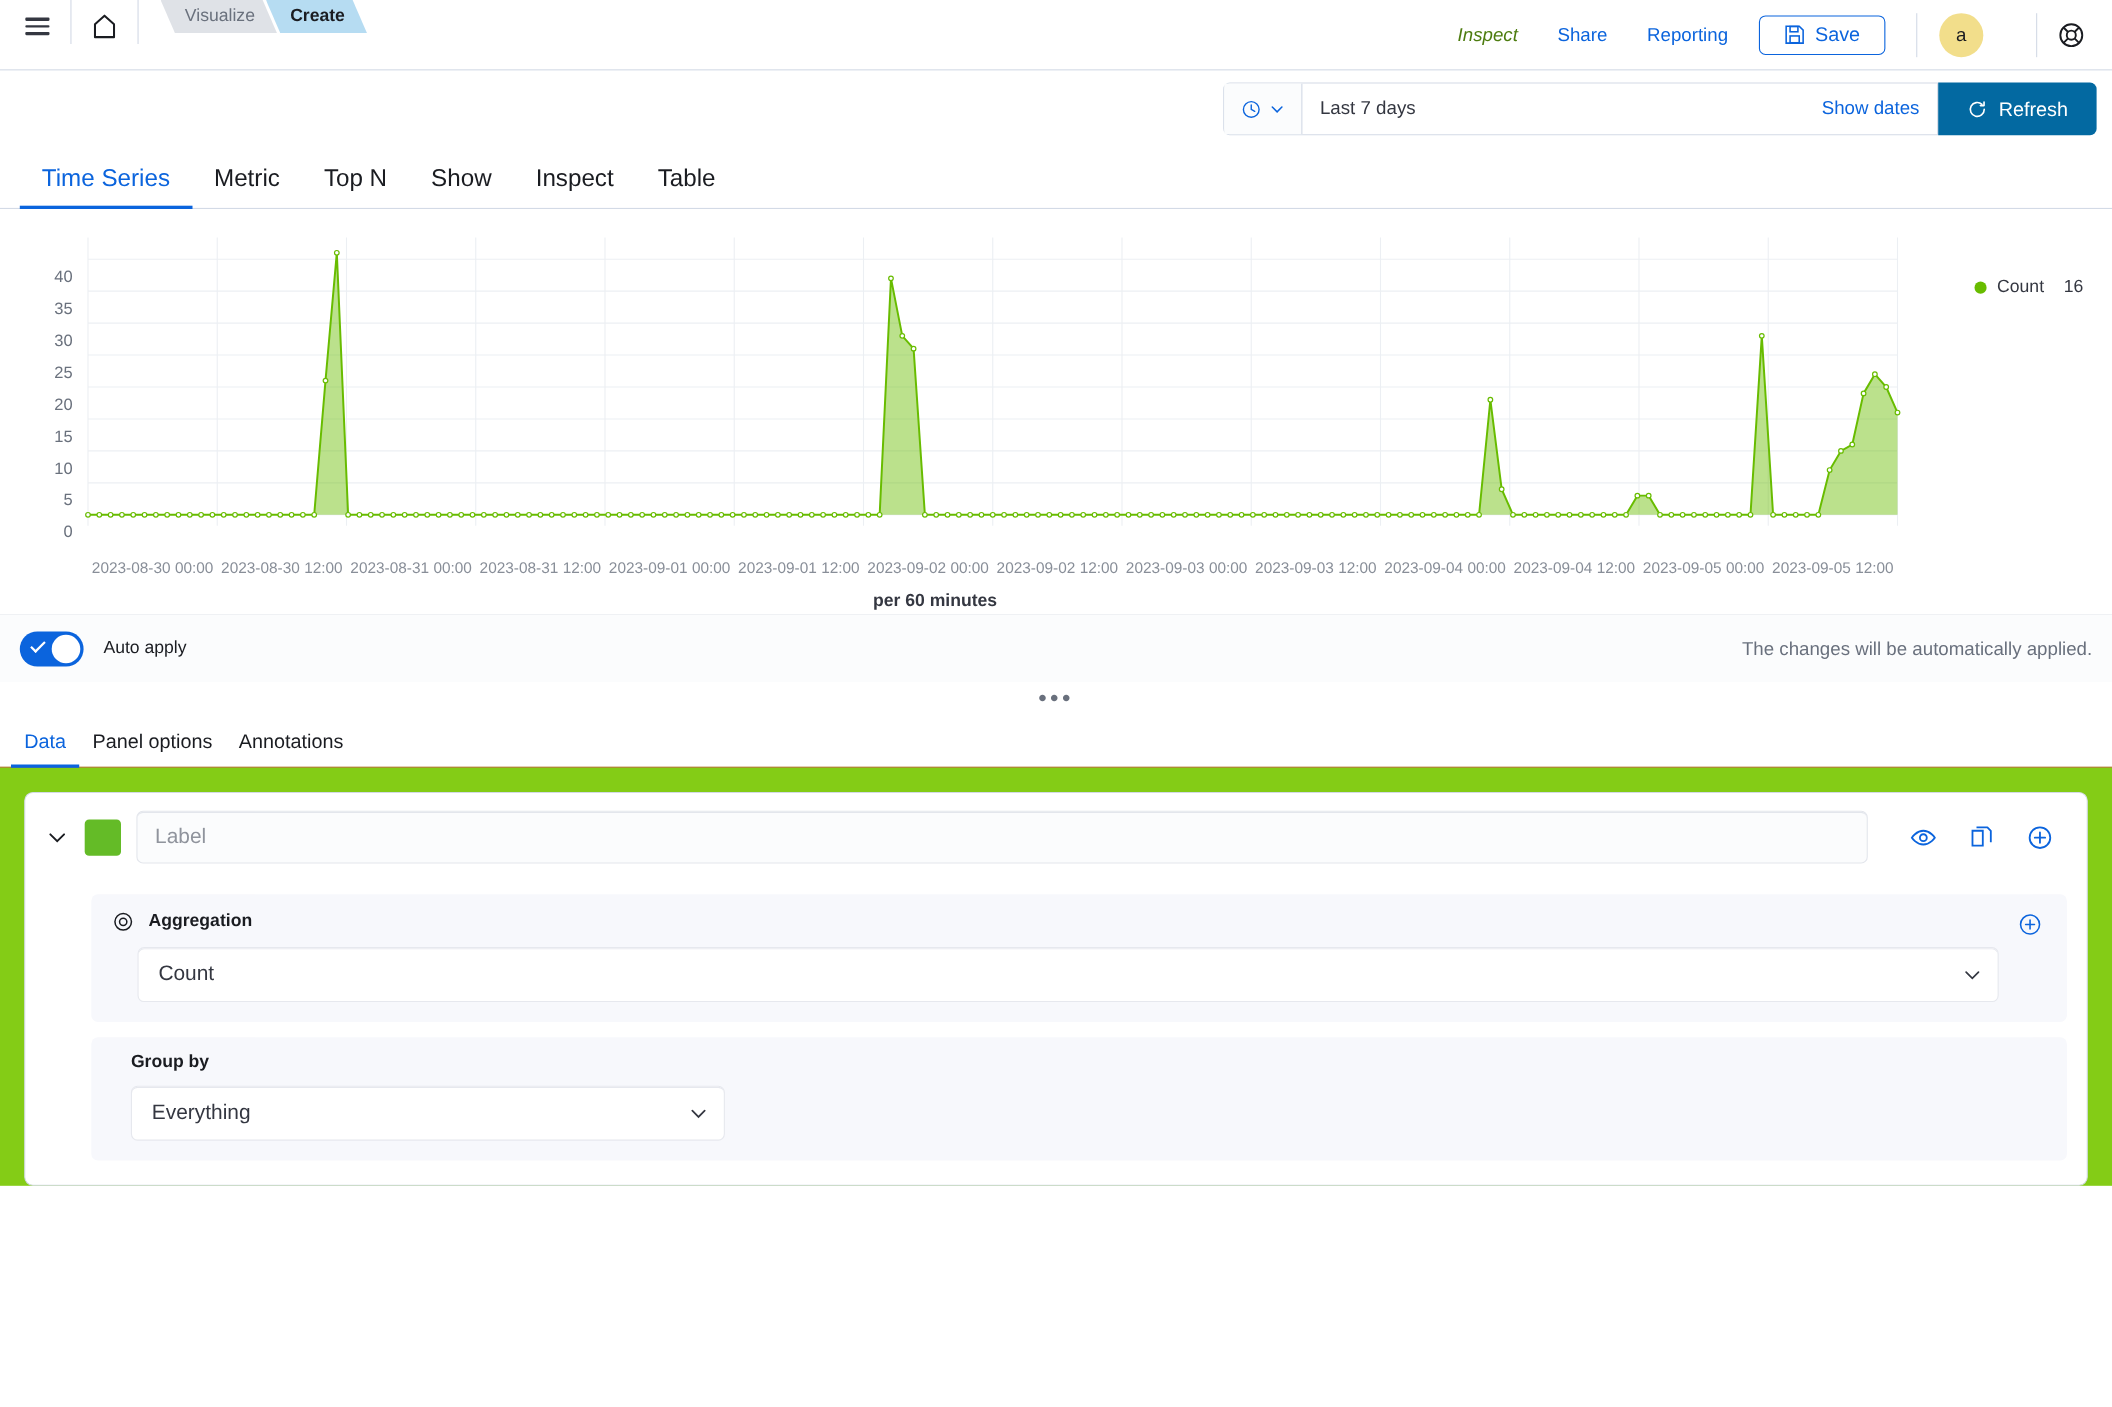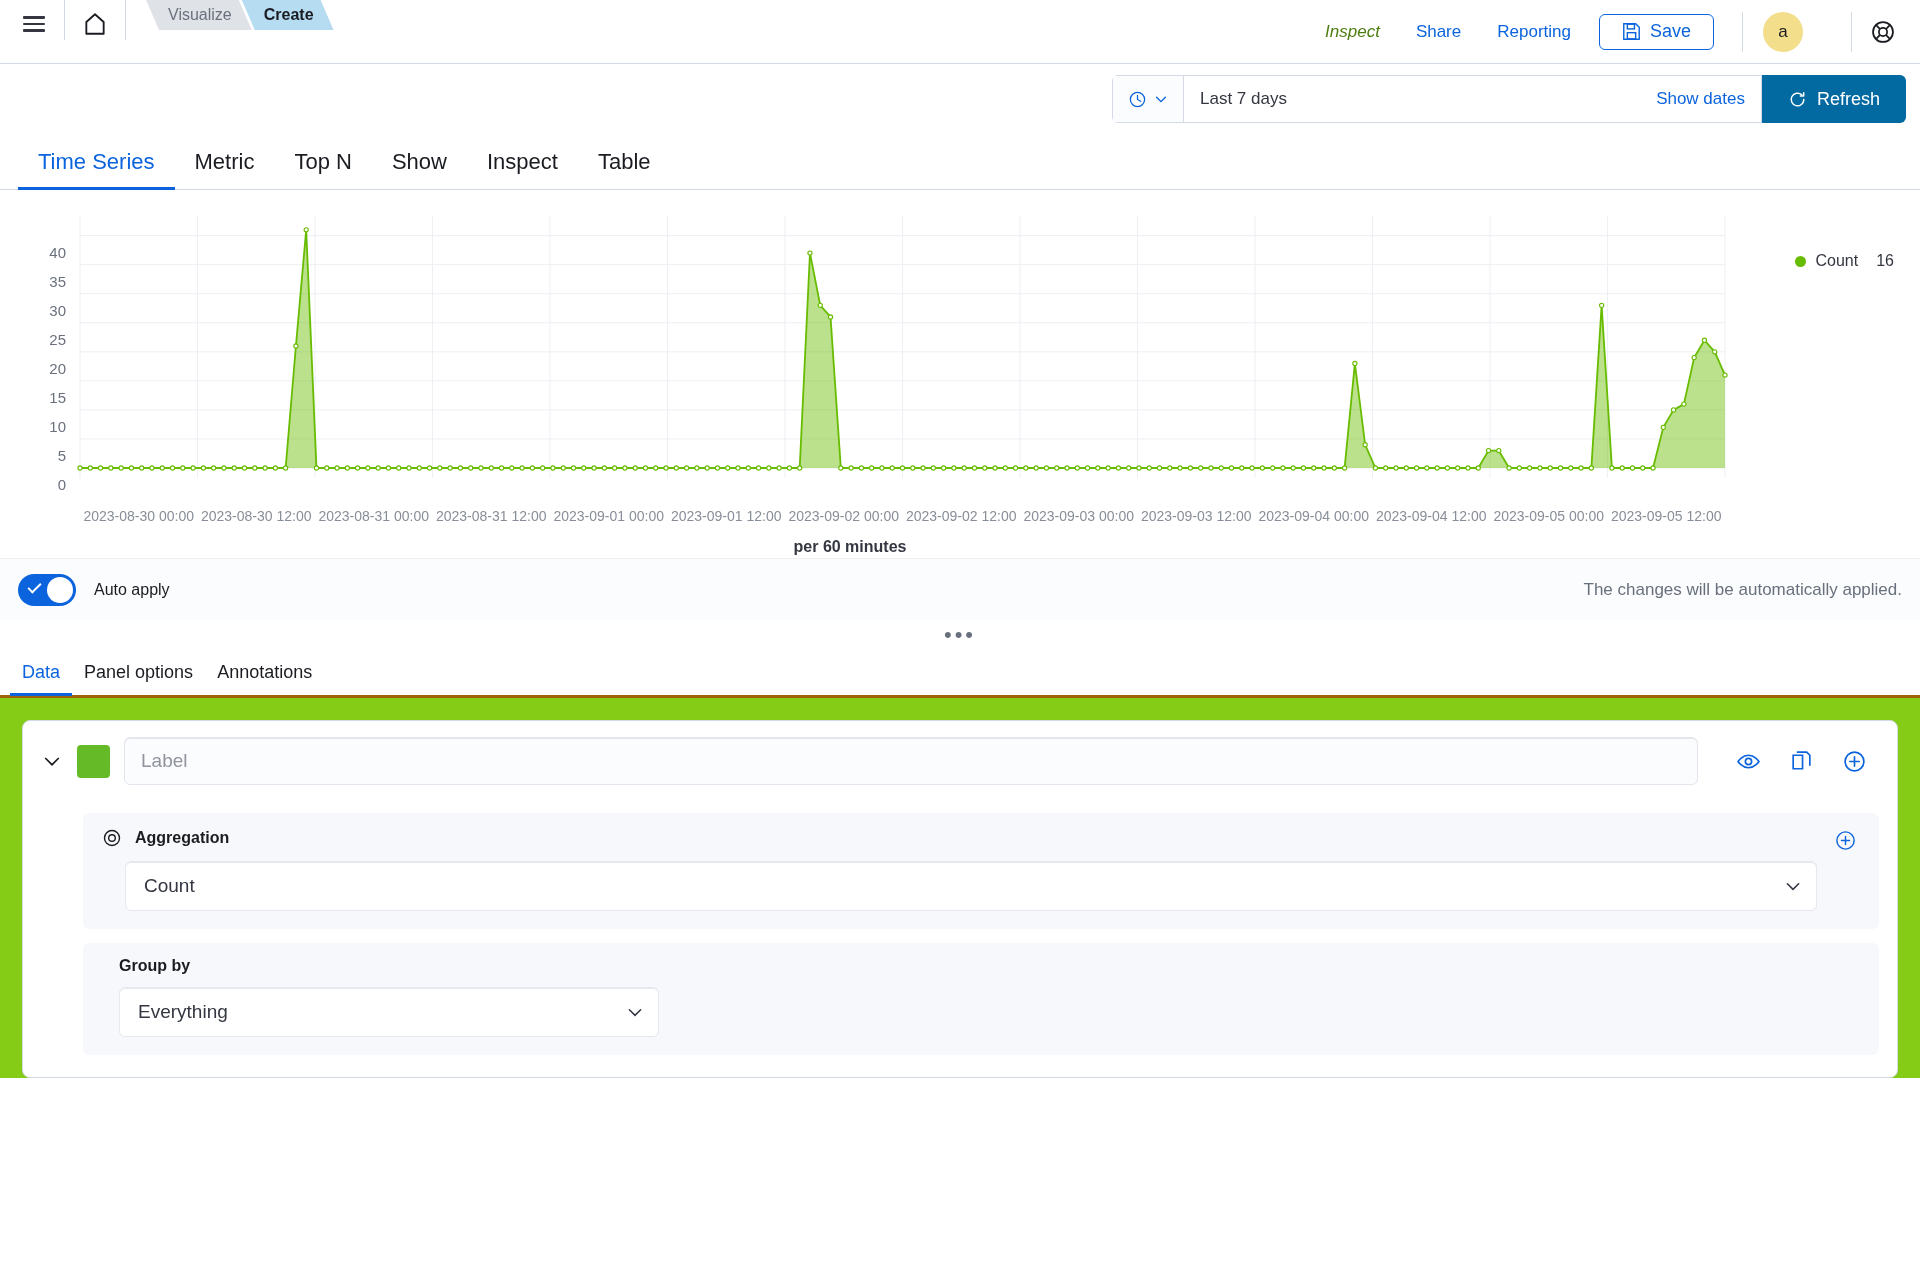--- a/index.html
+++ b/index.html
@@ -243,21 +243,21 @@
     display: flex; align-items: center; justify-content: center;
     background: #fff;
     cursor: pointer;
   }
   .dots { letter-spacing: 3px; color: #69707d; font-size: 22px; line-height: 10px; }
 
   
   .datatabs {
     display: flex; align-items: flex-end;
     height: 48px;
-    border-bottom: 3px solid #a16207;
+    border-bottom: 1px solid #a16207;
     padding-left: 10px;
     background: #fff;
   }
   .dtab {
     font-size: 18px;
     padding: 0 12px 12px 12px;
     color: #1a1c21;
     cursor: pointer;
     position: relative;
   }

